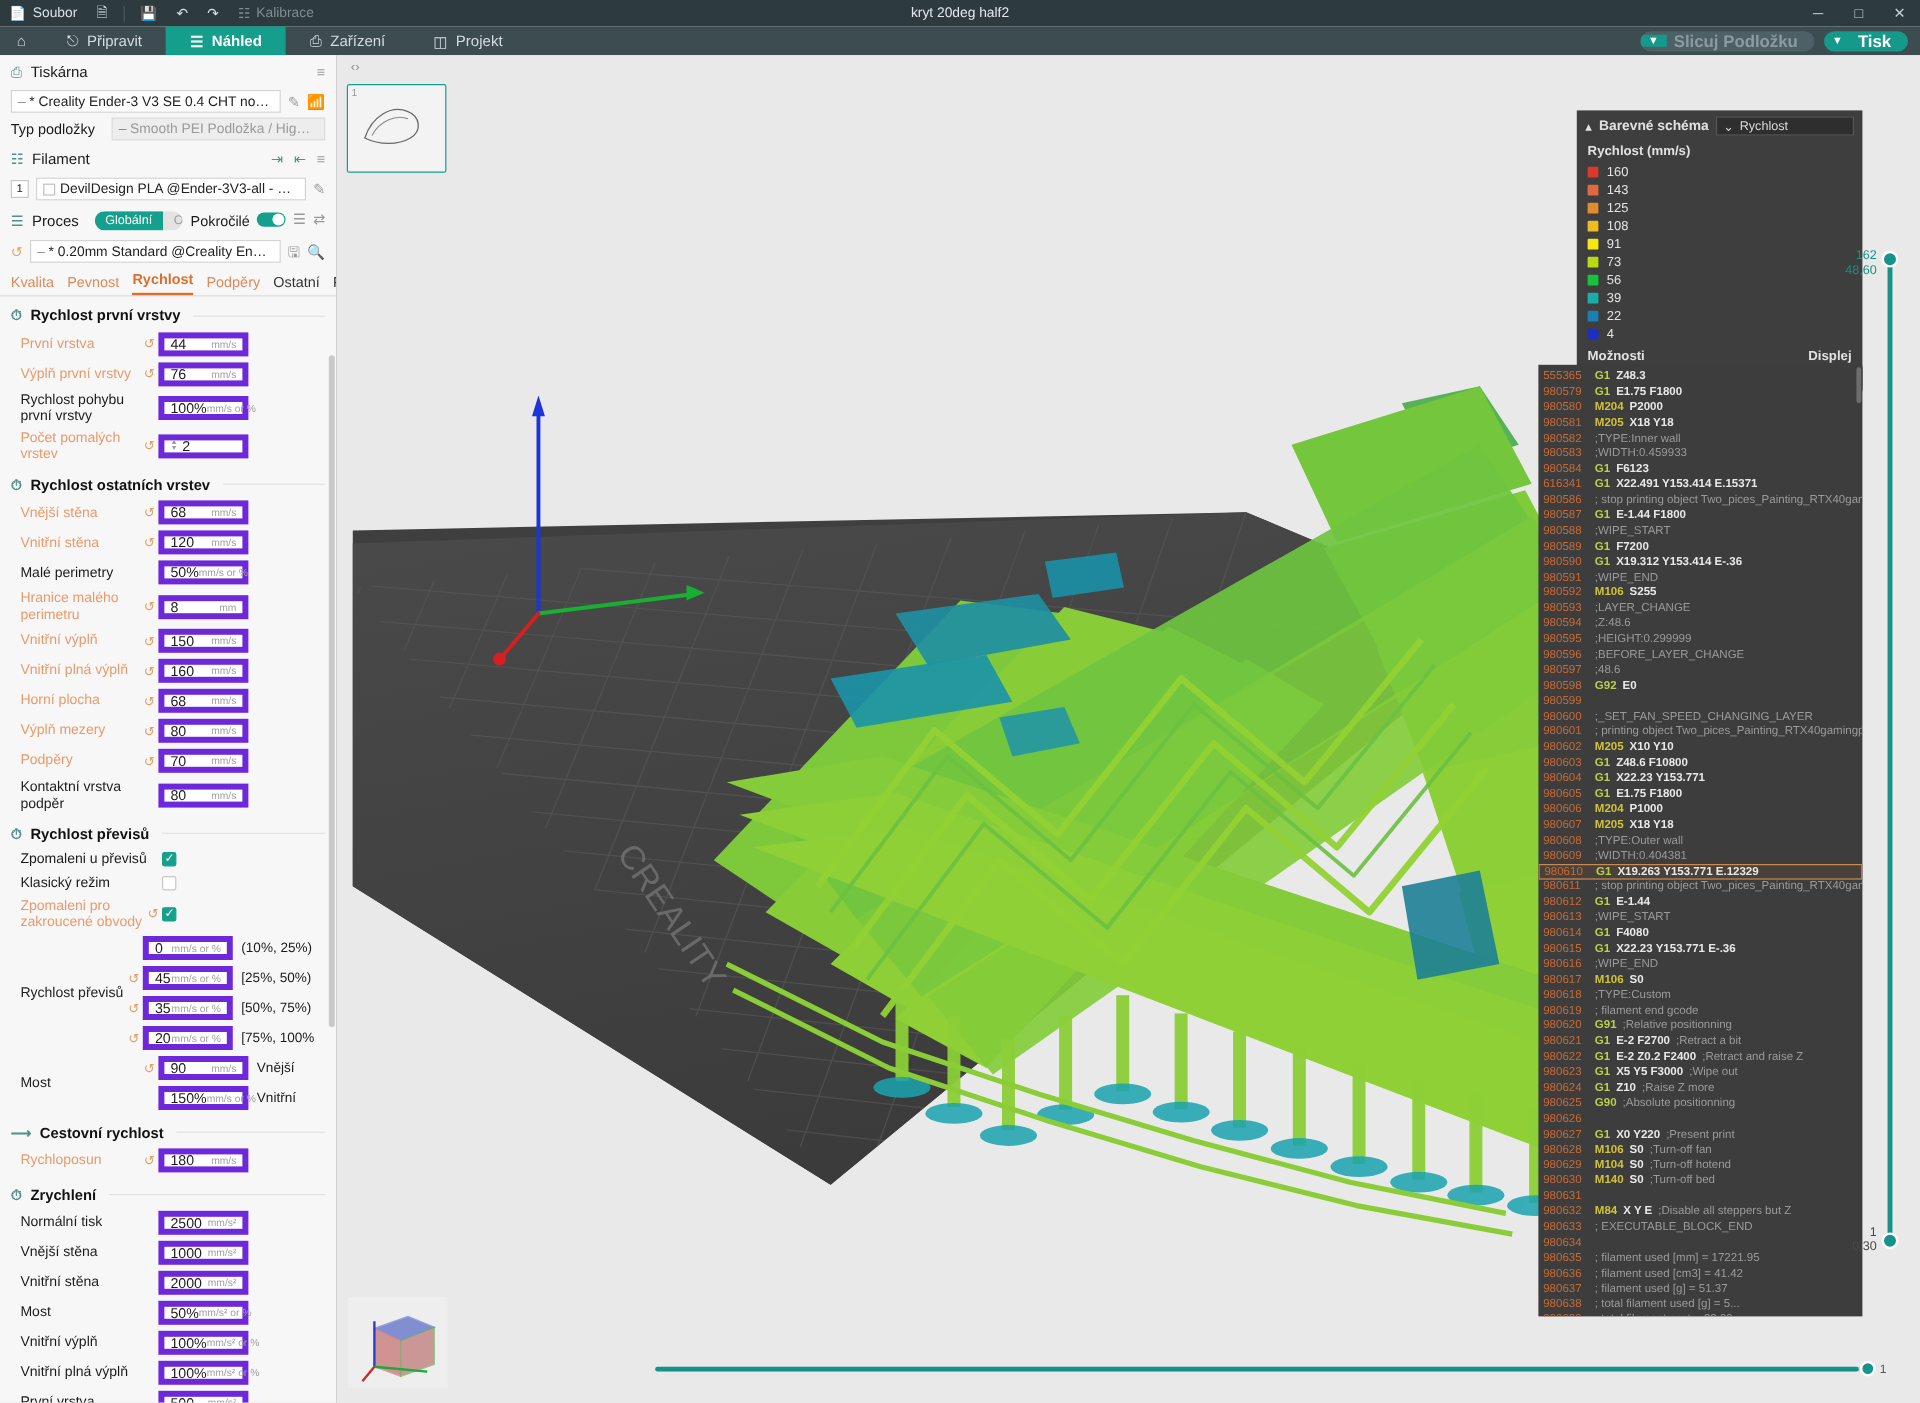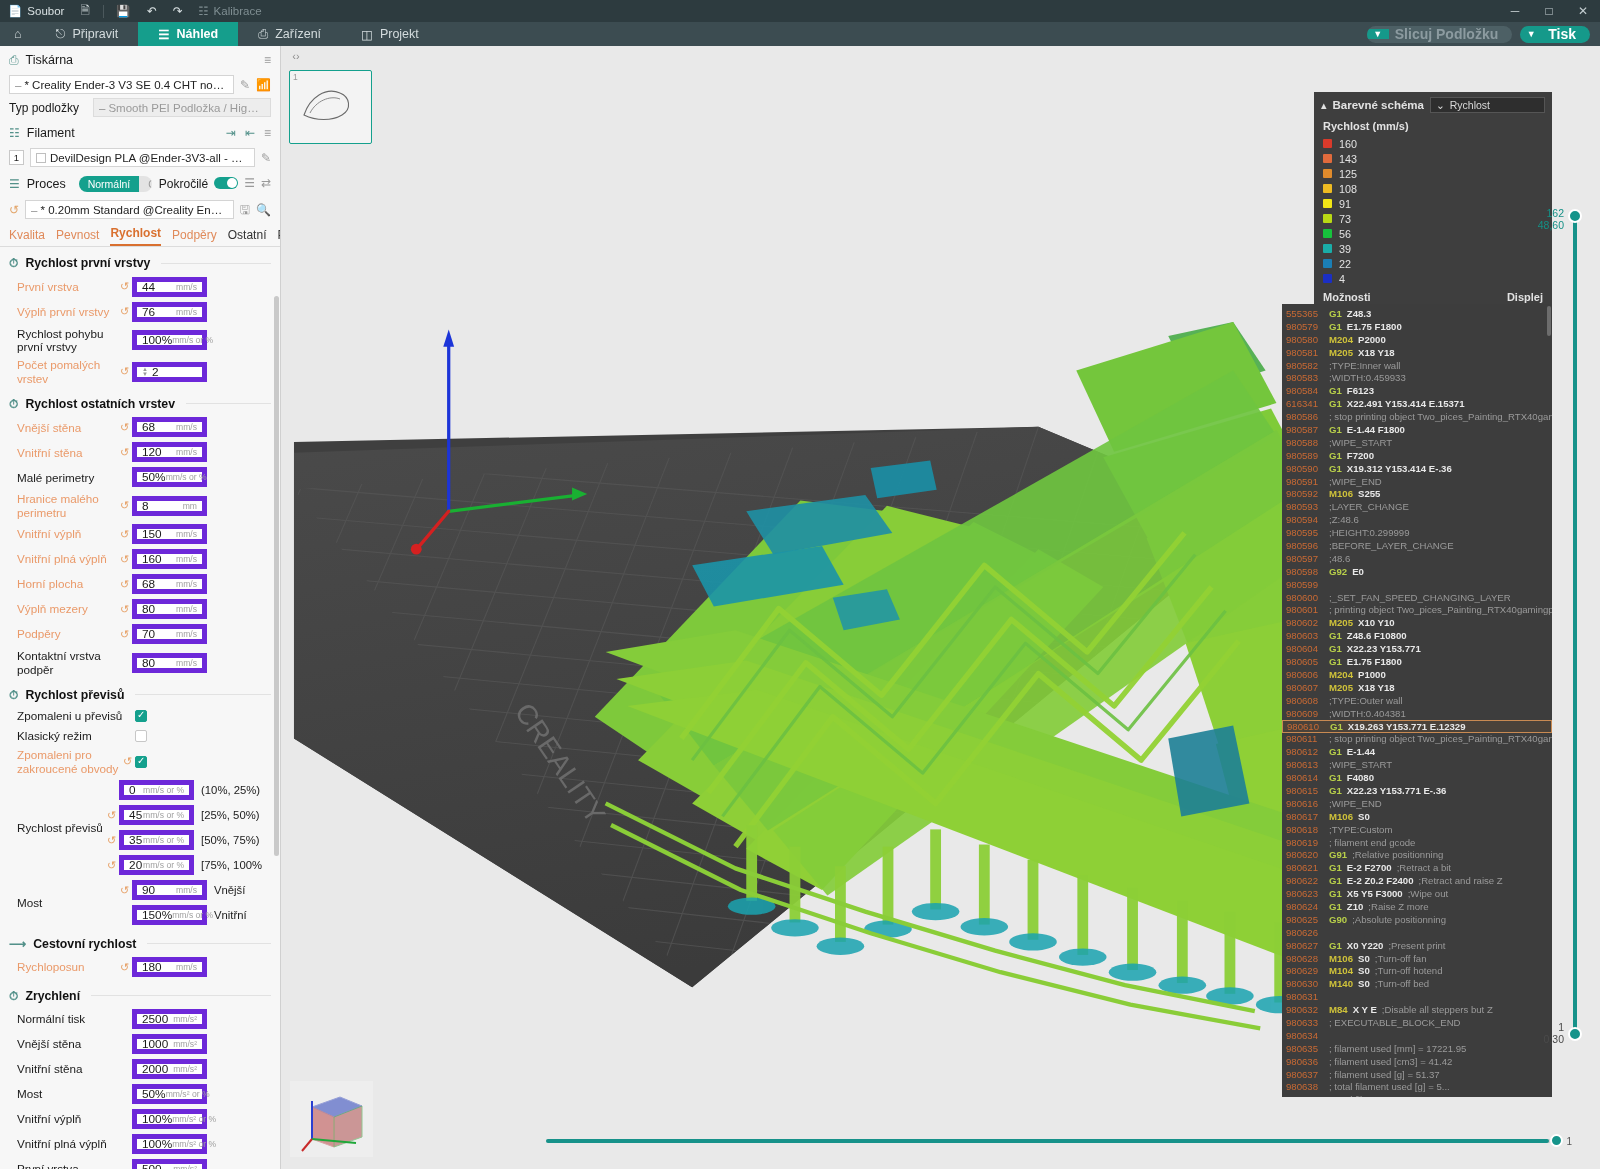--- a/index.html
+++ b/index.html
@@ -182,20 +182,21 @@
   <div class="tb-item">
     <span>↶</span>
   </div>
   <div class="tb-item">
     <span>↷</span>
   </div>
   <div class="tb-item dim">
     <span>☷</span>
     <span>Kalibrace</span>
   </div>
+  <div id="win-title">kryt 20deg half2</div>
   <div id="win-btns">
     <div>─</div>
     <div>□</div>
     <div class="close">✕</div>
   </div>
 </div>
 
 <div id="tabstrip">
   <div class="tab home">
     <span>⌂</span>
@@ -271,21 +272,21 @@
           <span style="width:10px;height:10px;border:1px solid #bfbfbf;background:#fff;margin-right:4px;flex:none;"></span>
           <span class="txt">DevilDesign PLA @Ender-3V3-all - bílý odextruze</span>
         </div>
         <span class="ic g">✎</span>
       </div>
 
       <div class="sec-head">
         <span class="ic">☰</span>
         <span class="ttl">Proces</span>
         <div class="tagset" style="margin-left:6px">
-          <div class="t on">Normální</div>
+          <div class="t on">Globální</div>
           <div class="t">Objekty</div>
         </div>
         <div class="acts" style="gap:6px;align-items:flex-start;">
           <span style="font-size:12px;color:#1a1a1a">Pokročilé</span>
           <span class="toggle"></span>
           <span class="ic g">☰</span>
           <span class="ic g">⇄</span>
         </div>
       </div>
       <div class="row">

